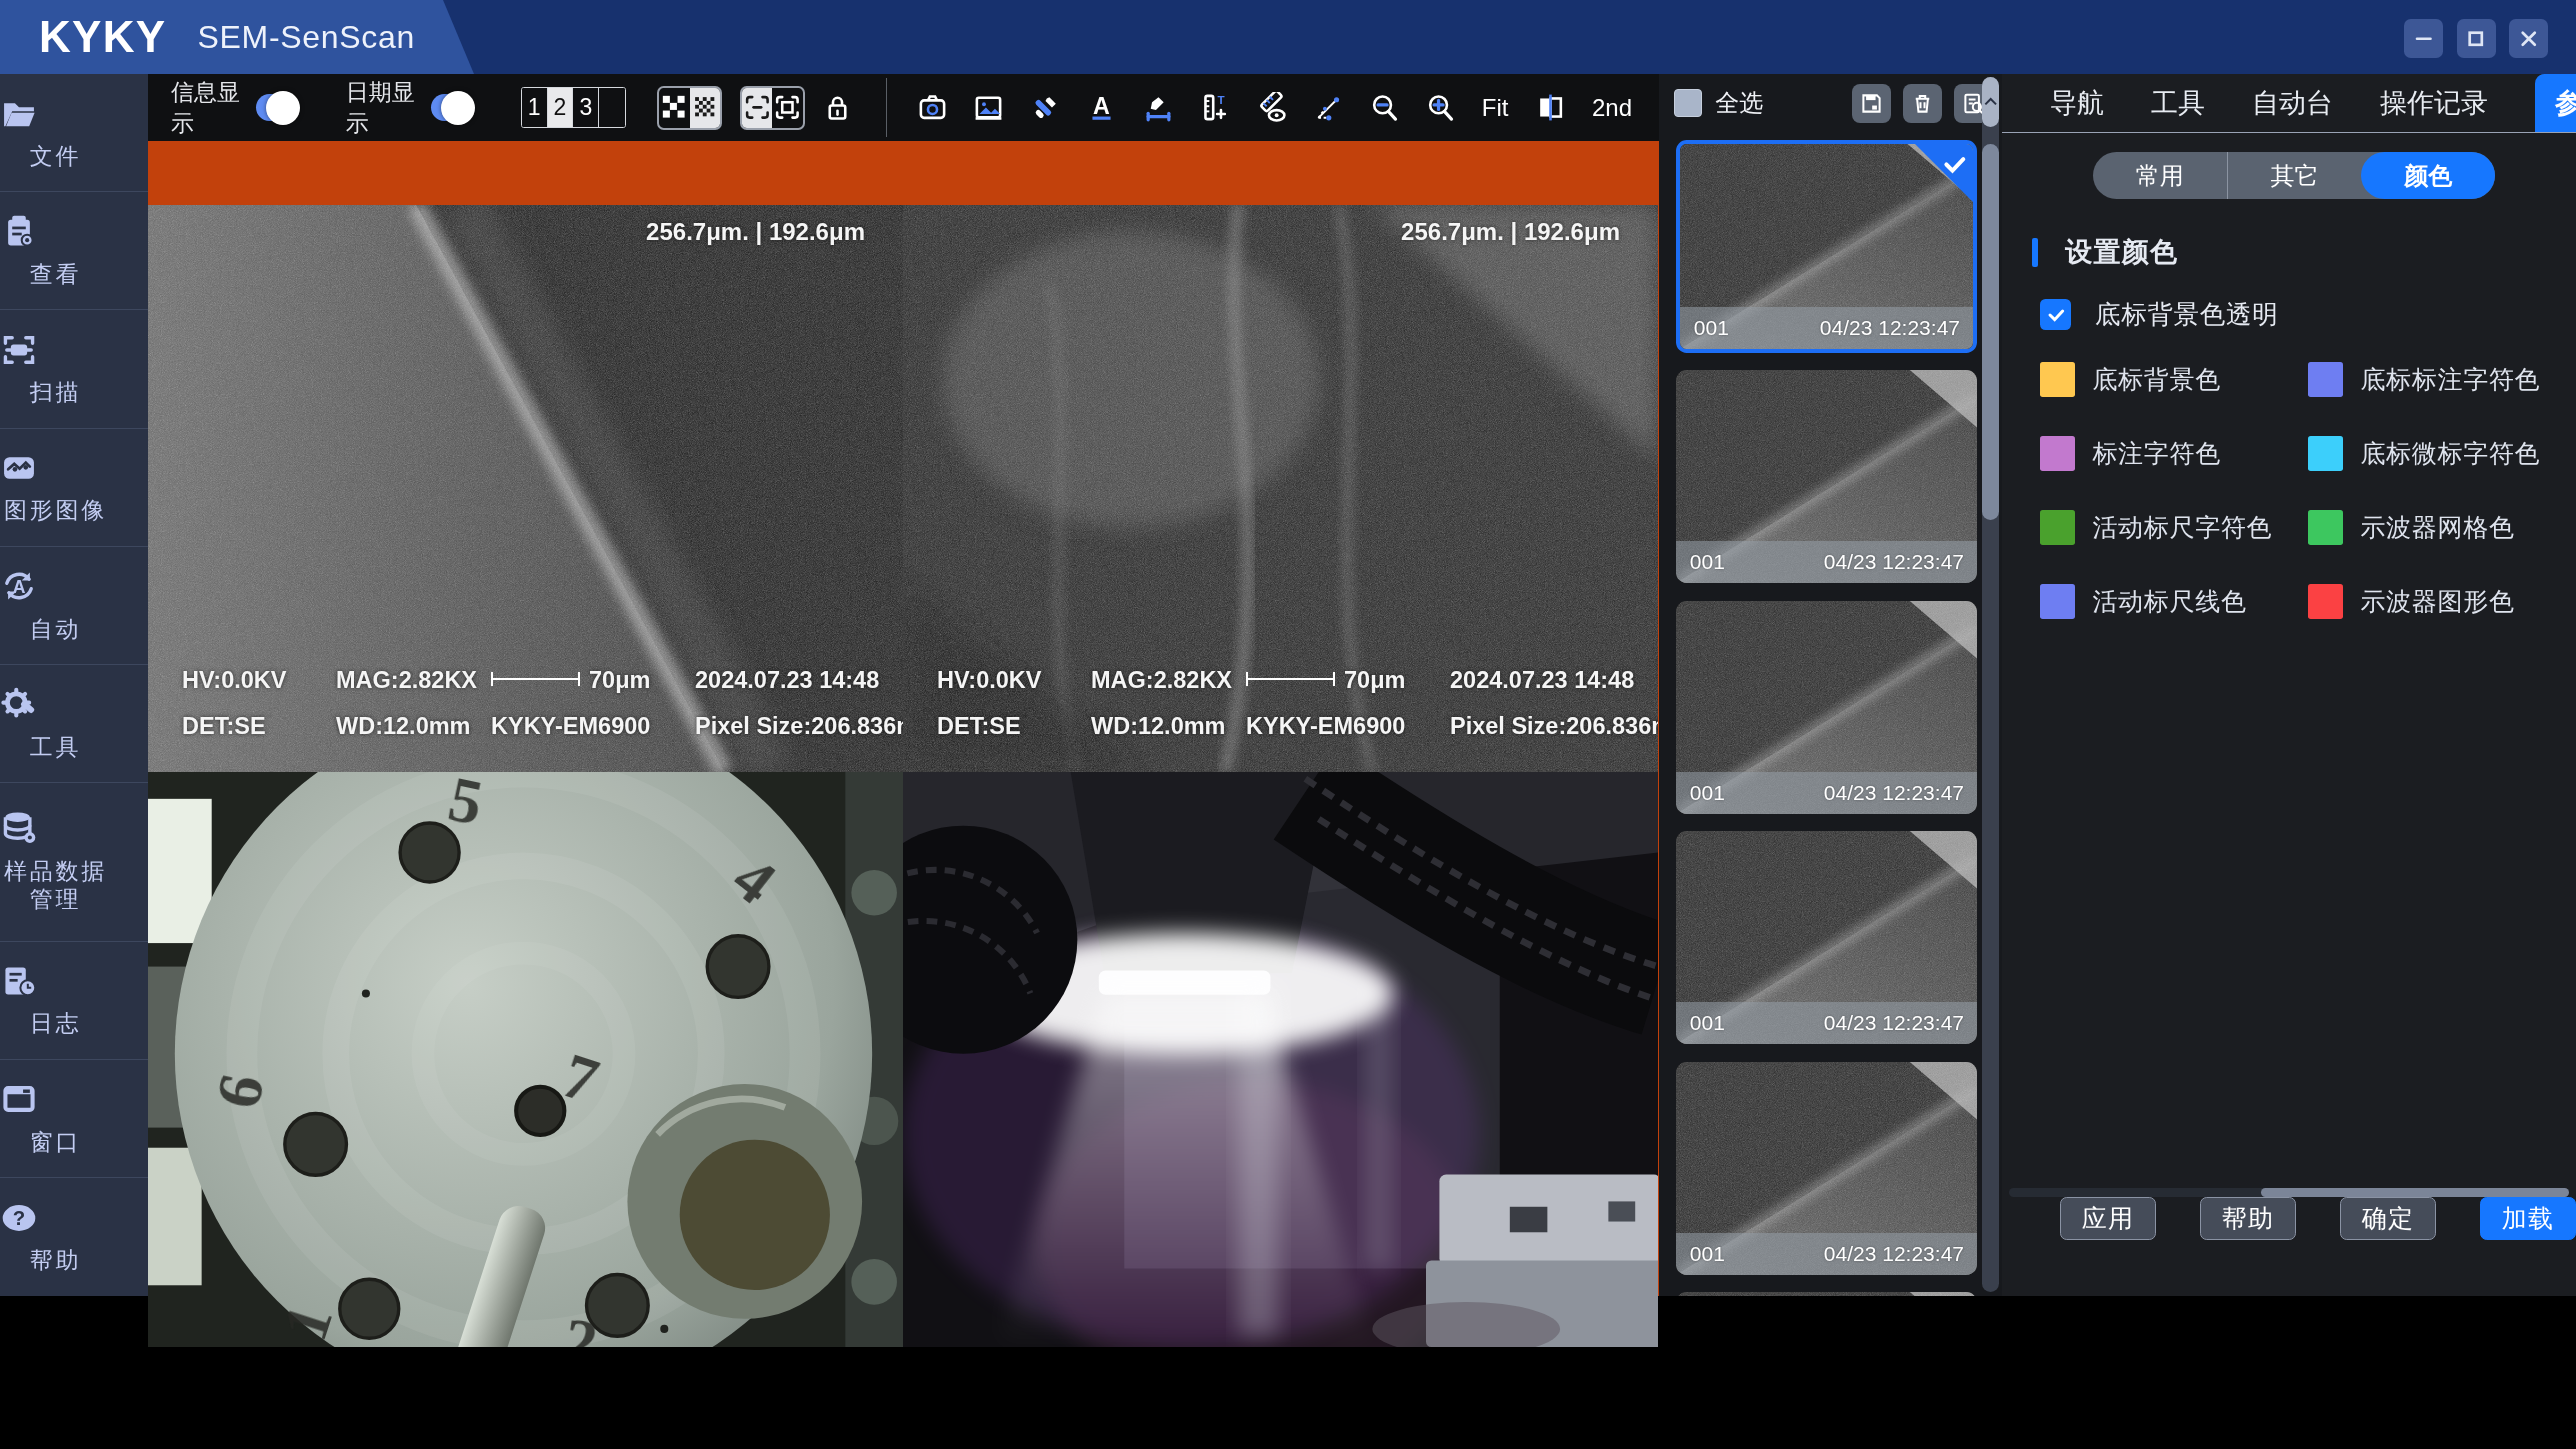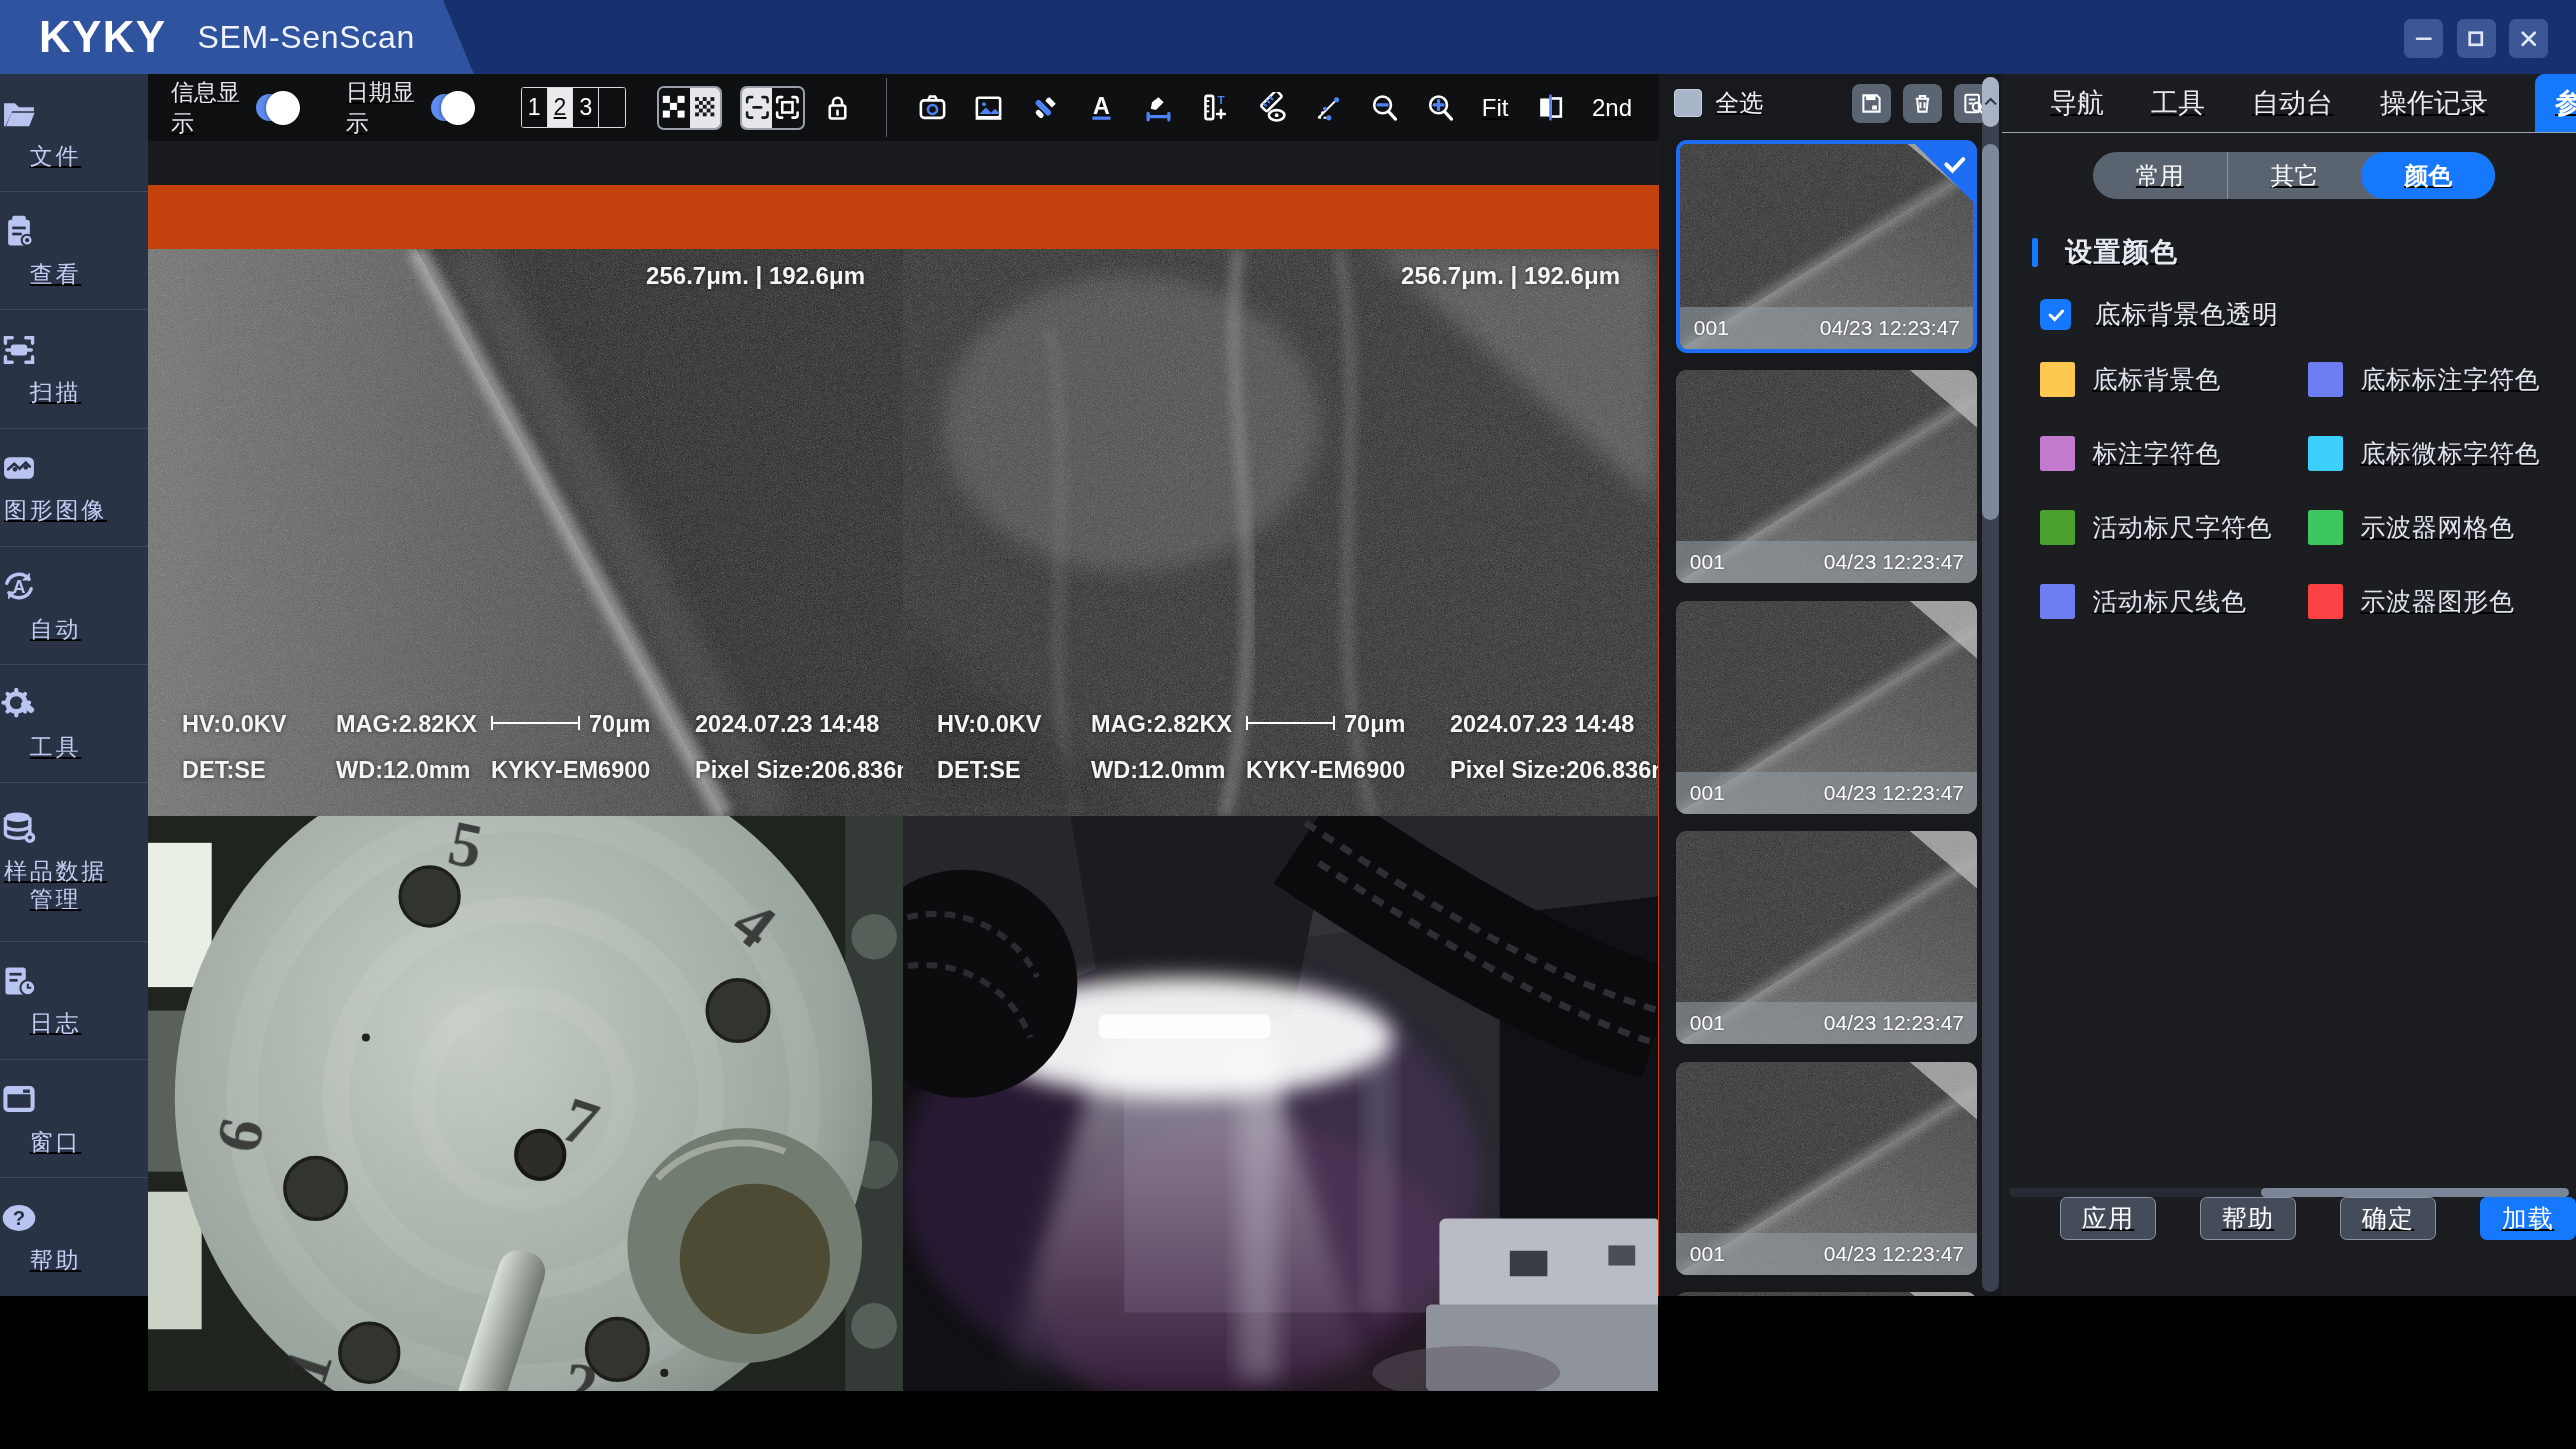--- a/index.html
+++ b/index.html
@@ -1,19 +1,19 @@
 <!DOCTYPE html>
 <html style="font-size:10.7px"><head>
 <meta charset="utf-8">
 <title>SEM-SenScan</title>
 <style>
   * { margin:0; padding:0; box-sizing:border-box; }
   html,body { width:2576px; height:1449px; overflow:hidden; background:#000;
               font-family:"Liberation Sans", sans-serif; }
-  .app { position:relative; width:2576px; height:1296px; display:flex; flex-direction:column;text-decoration:underline; }
+  .app { position:relative; width:2576px; height:1296px; display:flex; flex-direction:column; }
 
   
   .titlebar { position:relative; height:74px; background:#17316e; flex:0 0 74px; }
   .brand-plate { position:absolute; left:0; top:0; height:74px; width:490px;
                  background:#2f539e; clip-path:polygon(0 0,443px 0,474px 74px,0 74px);
                  display:flex; align-items:center; padding-left:39px; }
   .logo { color:#fff; font-size:44px; font-weight:900; letter-spacing:1.3px; }
   .app-title { color:#eef2fb; font-size:32px; font-weight:300; margin-left:31px; letter-spacing:0.7px; }
   .win-controls { position:absolute; right:28px; top:19px; display:flex; gap:13.4px; }
   .win-btn { width:39px; height:39px; border:none; border-radius:6.7px; background:#3d5796;
@@ -28,21 +28,21 @@
   .side-item { display:flex; flex-direction:column; justify-content:center;
                gap:9.4px; height:120px; border-bottom:1.3px solid #3d475e; cursor:pointer; }
   .side-item.tall { height:161px; }
   .side-item:last-child { border-bottom:none; }
   .side-icon { width:38px; height:38px; }
   .side-icon svg { width:38px; height:38px; }
   .side-label { color:#c3cdf2; font-size:23px; letter-spacing:2.7px; text-align:center;
                 width:111px; line-height:1.25; }
 
   
-  .content { width:1511px; display:flex; flex-direction:column; background:#191b1e;gap:44px; }
+  .content { width:1511px; display:flex; flex-direction:column; background:#191b1e; }
   .toolbar { height:67px; background:#0f1012; display:flex; align-items:center;
              padding-left:23px; color:#e8e8e8; flex:0 0 67px; }
   .tb-label { font-size:23px; color:#e4e6ea; }
   .switch { position:relative; width:52px; height:27px; border-radius:13.4px; background:#5e8bf2;
             margin-left:10.7px; cursor:pointer; }
   .switch .knob { position:absolute; right:-2px; top:-3.4px; width:34px; height:34px;
                   border-radius:50%; background:#fff; box-shadow:0 0 4px rgba(0,0,0,.5); }
   .tb-gap-lg { width:59px; } .tb-gap-md { width:38px; }
   .segmented { display:flex; border:1.3px solid #d6d9de; border-radius:2.7px; overflow:hidden; }
   .seg-cell { width:32px; height:39px; display:flex; align-items:center; justify-content:center;

